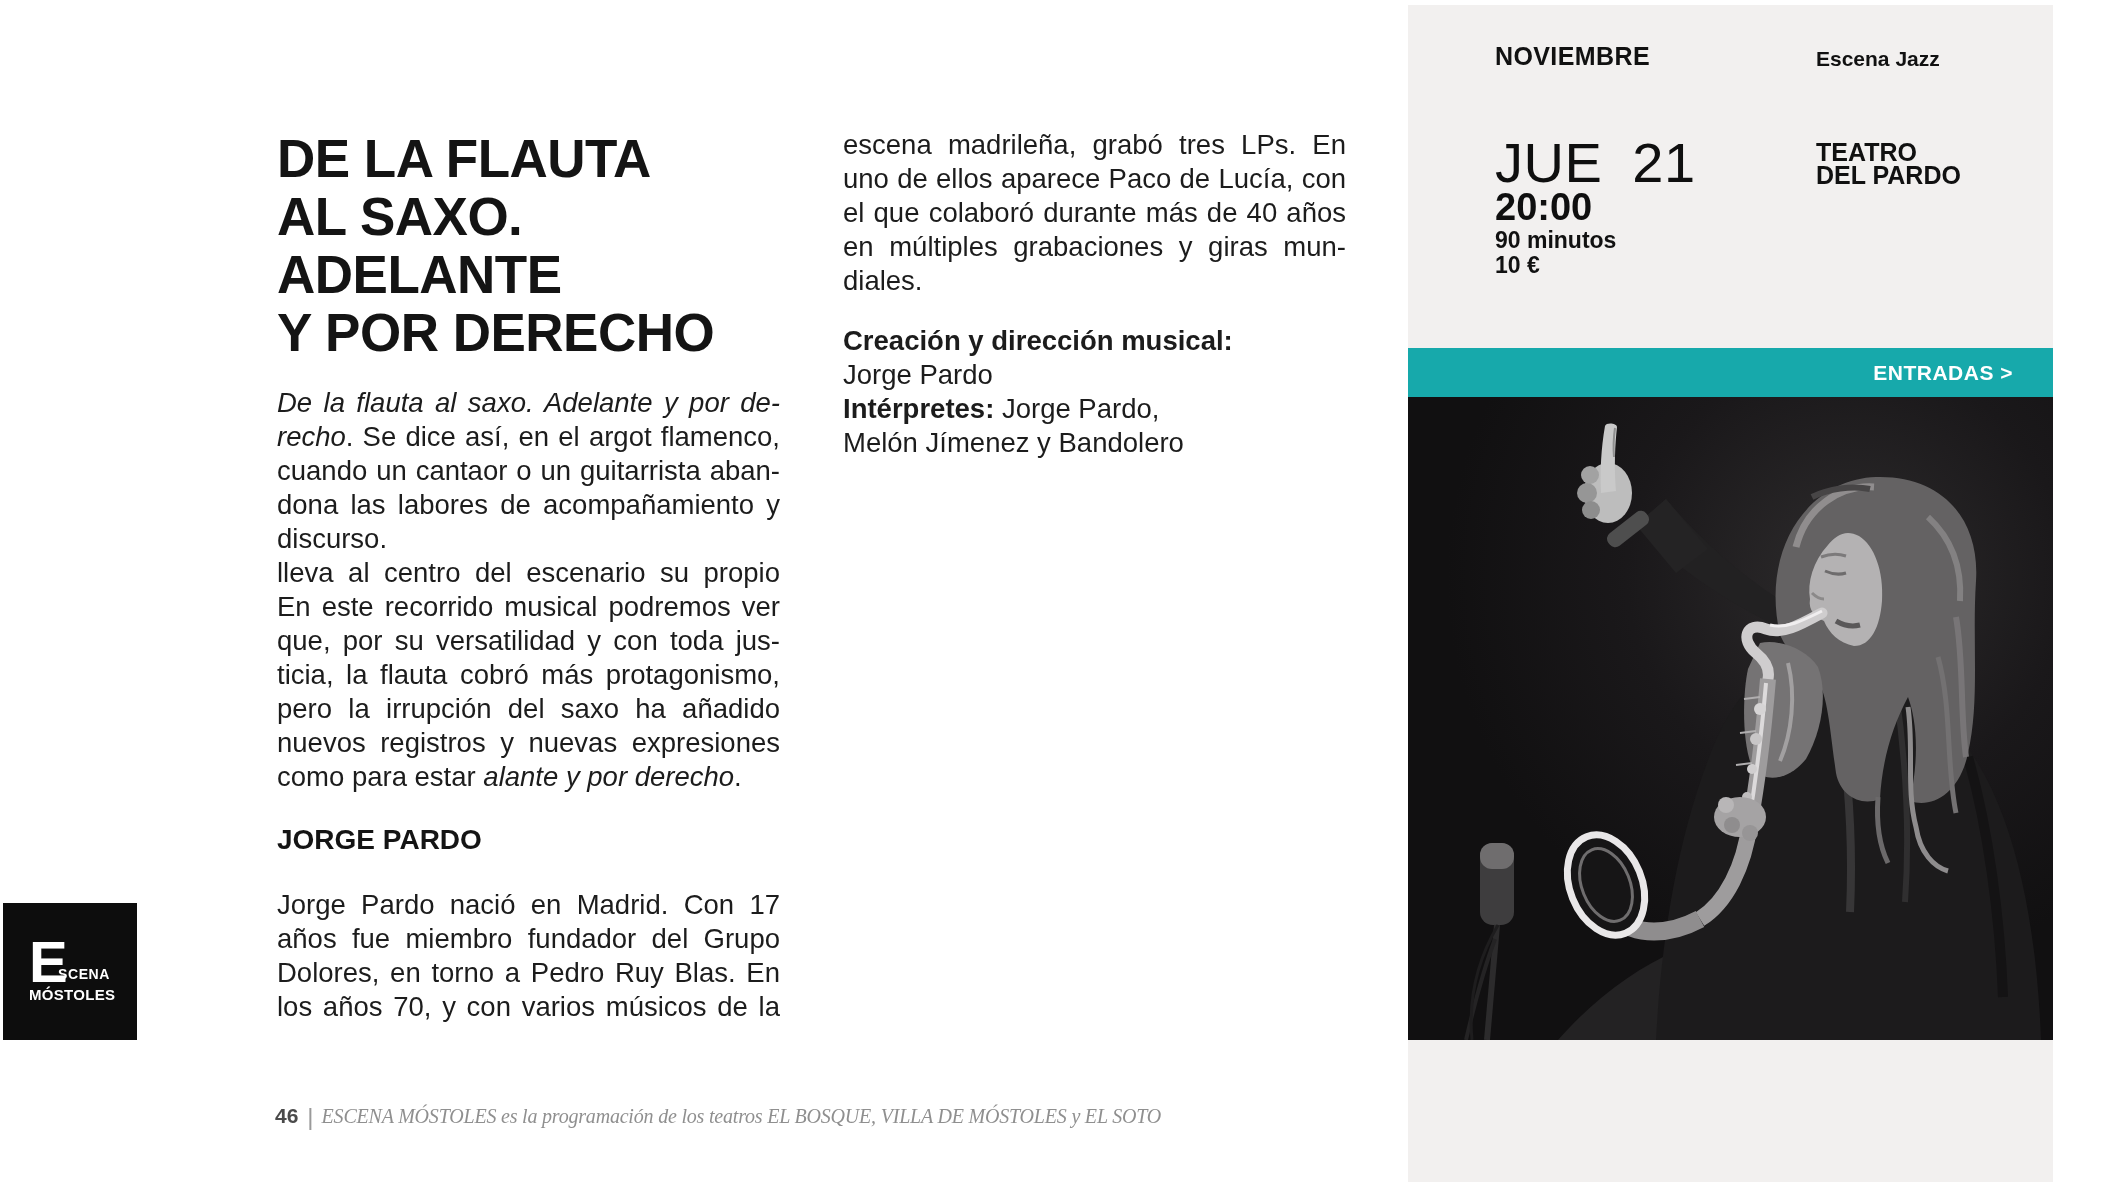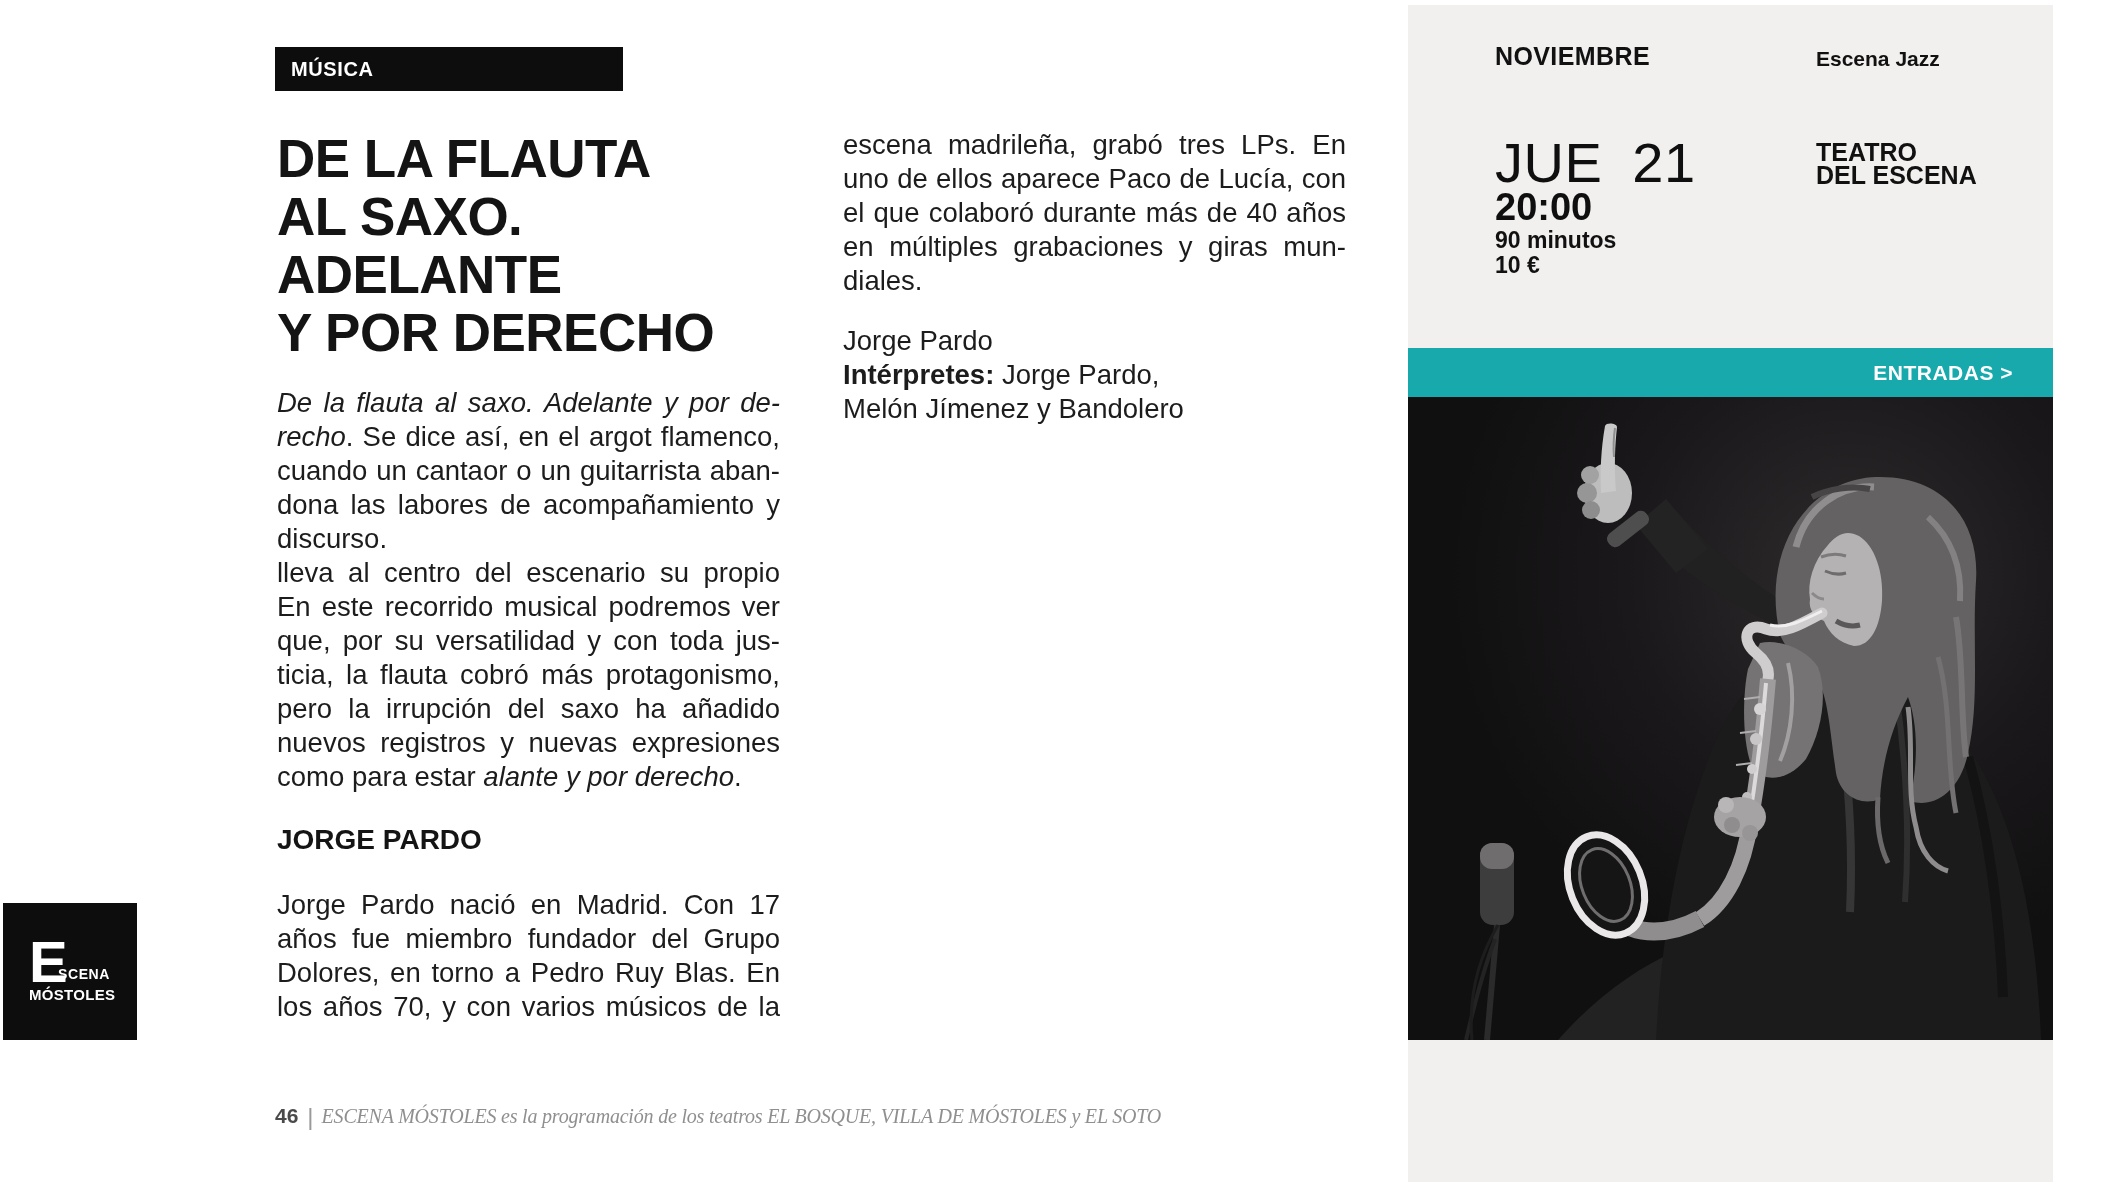--- a/index.html
+++ b/index.html
@@ -73,23 +73,20 @@
   .footer .ftxt{
     font-family:"Liberation Serif",serif;font-style:italic;
     font-size:20px;color:#8f8f8f;letter-spacing:-0.2px;
   }
 </style>
 </head>
 <body>
 
 <div class="page">
 
-  <div class="musica-bar">
-    <span>MÚSICA</span>
-  </div>
 
   <h1 class="title" style="margin:0;">
       <div class="ln"><span>DE LA FLAUTA</span></div>
       <div class="ln"><span>AL SAXO.</span></div>
       <div class="ln"><span>ADELANTE</span></div>
       <div class="ln"><span>Y POR DERECHO</span></div>
     </h1>
 
   <div class="body-block block1">
       <div class="ln just"><span class="it">De la flauta al saxo. Adelante y por de-</span></div>
@@ -117,40 +114,41 @@
 
   <div class="body-block mid-block">
       <div class="ln just"><span>escena madrileña, grabó tres LPs. En</span></div>
       <div class="ln just"><span>uno de ellos aparece Paco de Lucía, con</span></div>
       <div class="ln just"><span>el que colaboró durante más de 40 años</span></div>
       <div class="ln just"><span>en múltiples grabaciones y giras mun-</span></div>
       <div class="ln"><span>diales.</span></div>
     </div>
 
   <div class="body-block credits">
+      <div class="ln"><span class="bd">Creación y dirección musical:</span></div>
       <div class="ln"><span>Jorge Pardo</span></div>
       <div class="ln"><span class="bd">Intérpretes:</span><span> Jorge Pardo,</span></div>
       <div class="ln"><span>Melón Jímenez y Bandolero</span></div>
     </div>
 
   <aside class="panel" style="background: rgb(242, 240, 239);">
     <div class="abs month">NOVIEMBRE</div>
     <div class="abs series">Escena Jazz</div>
 
     <div class="abs day">
       <span>JUE</span><span class="num">21</span>
     </div>
 
     <div class="abs time">20:00</div>
     <div class="abs duration">90 minutos</div>
     <div class="abs price">10 €</div>
 
     <div class="abs venue">
       <div>TEATRO</div>
-      <div>DEL ESCENA</div>
+      <div>DEL PARDO</div>
     </div>
 
     <div class="abs tickets-bar" style="background: rgb(23, 169, 171); padding-left: 40px;">
       <span>ENTRADAS &gt;</span>
     </div>
 
     <div class="abs photo">
       <svg width="645" height="643" viewBox="0 0 645 643">
         <defs>
           <radialGradient id="glow" cx="0.68" cy="0.28" r="0.62">

